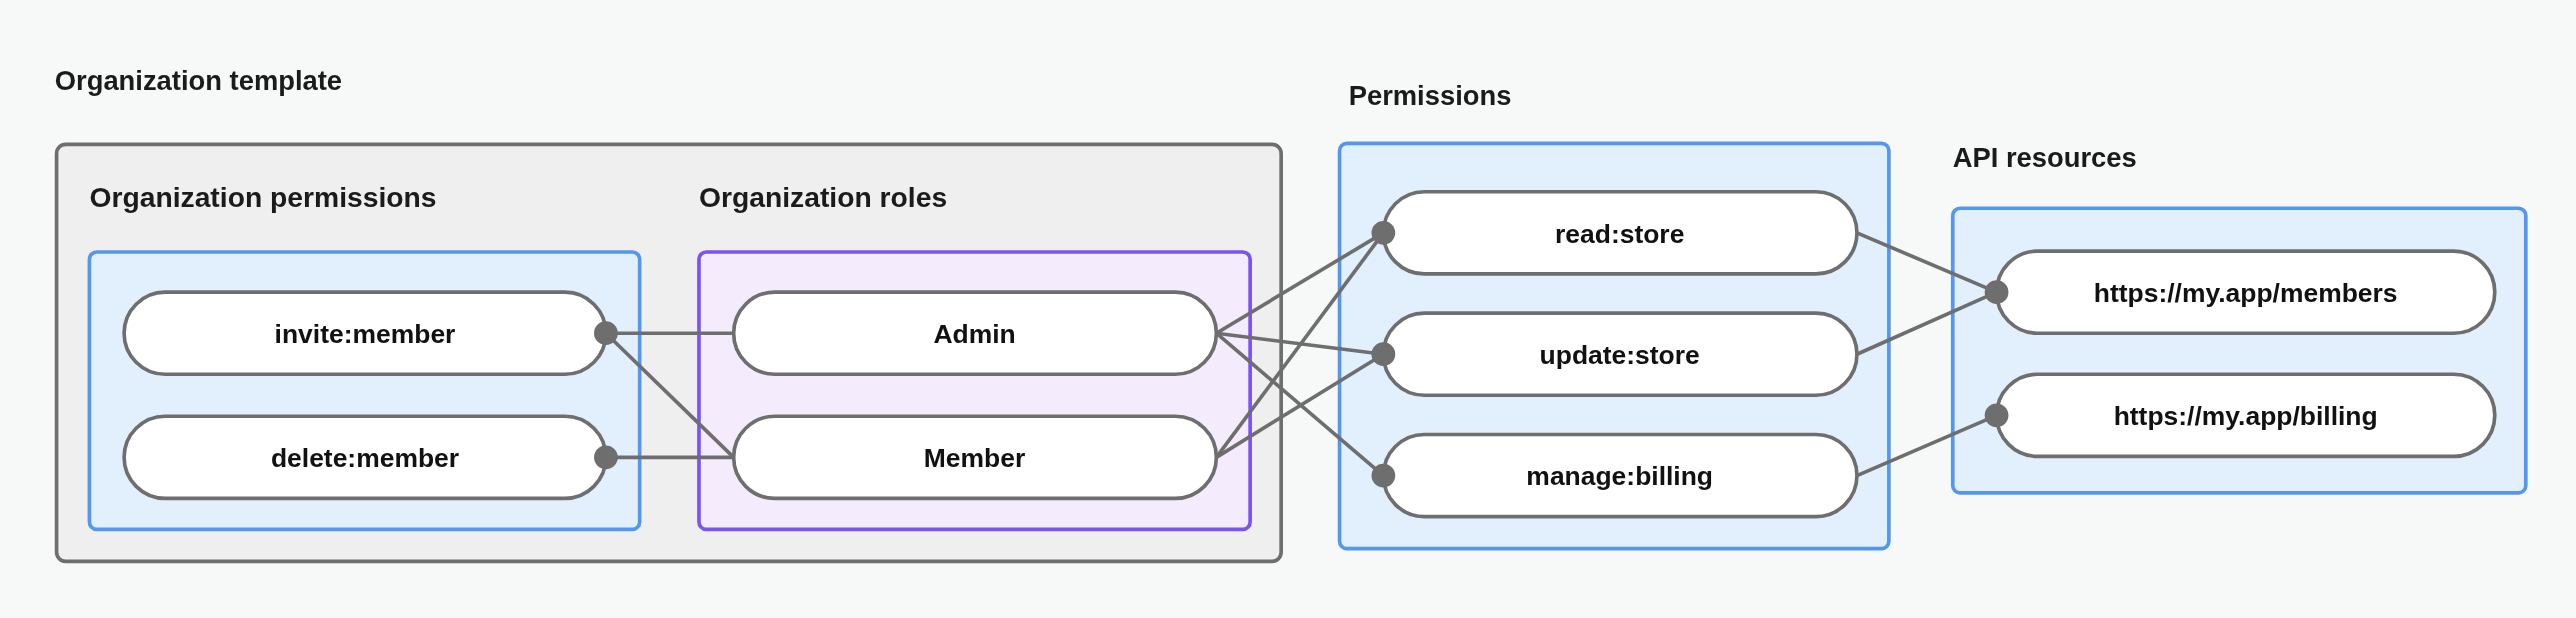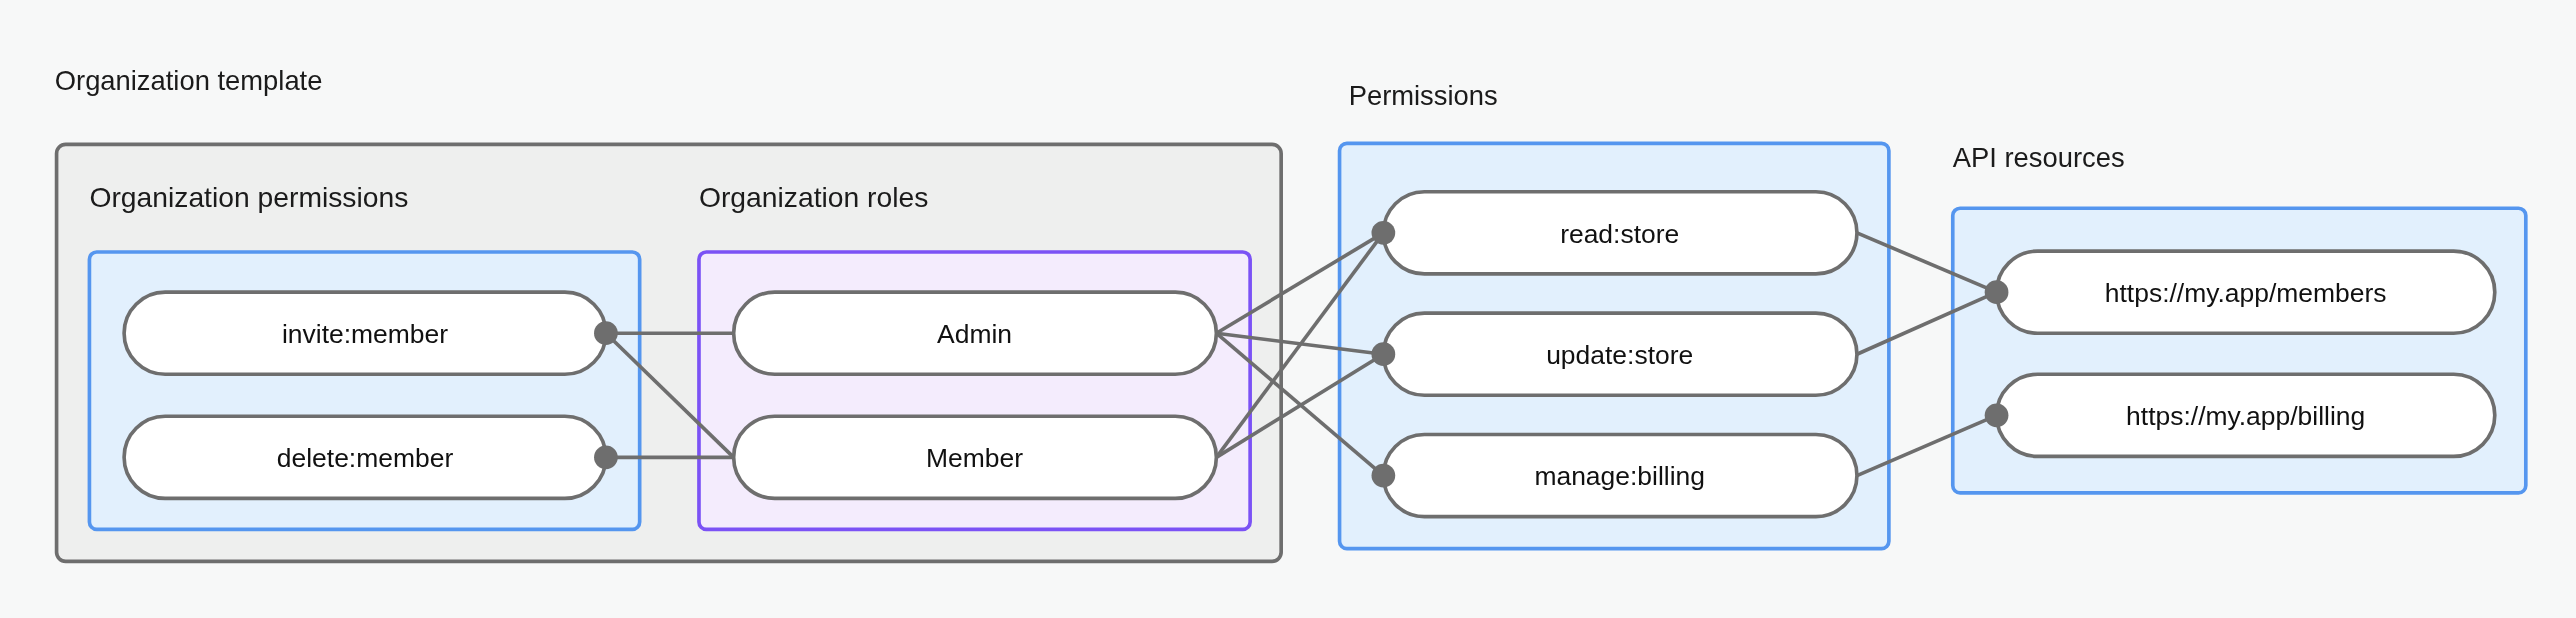--- a/index.html
+++ b/index.html
@@ -2,21 +2,21 @@
 <html style="font-size:14.6px"><head>
 <meta charset="utf-8">
 <style>
   html,body{margin:0;padding:0;}
   body{
     width:2576px;height:619px;
     background:#f7f8f8;
     font-family:"Liberation Sans","DejaVu Sans",sans-serif;
     overflow:hidden;
   }
-  #stage{position:relative;width:2576px;height:614px;}
+  #stage{position:relative;width:2576px;height:614px;font-weight:bold;}
   svg#diagram{position:absolute;inset:0;width:2576px;height:619px;display:block;}
   .grp-title{
     font-size:30px;fill:#1b1b1b;
     font-family:"Liberation Sans","DejaVu Sans",sans-serif;
     dominant-baseline:middle;
   }
   .sub-title{
     font-size:31px;fill:#1b1b1b;
     font-family:"Liberation Sans","DejaVu Sans",sans-serif;
     dominant-baseline:middle;

